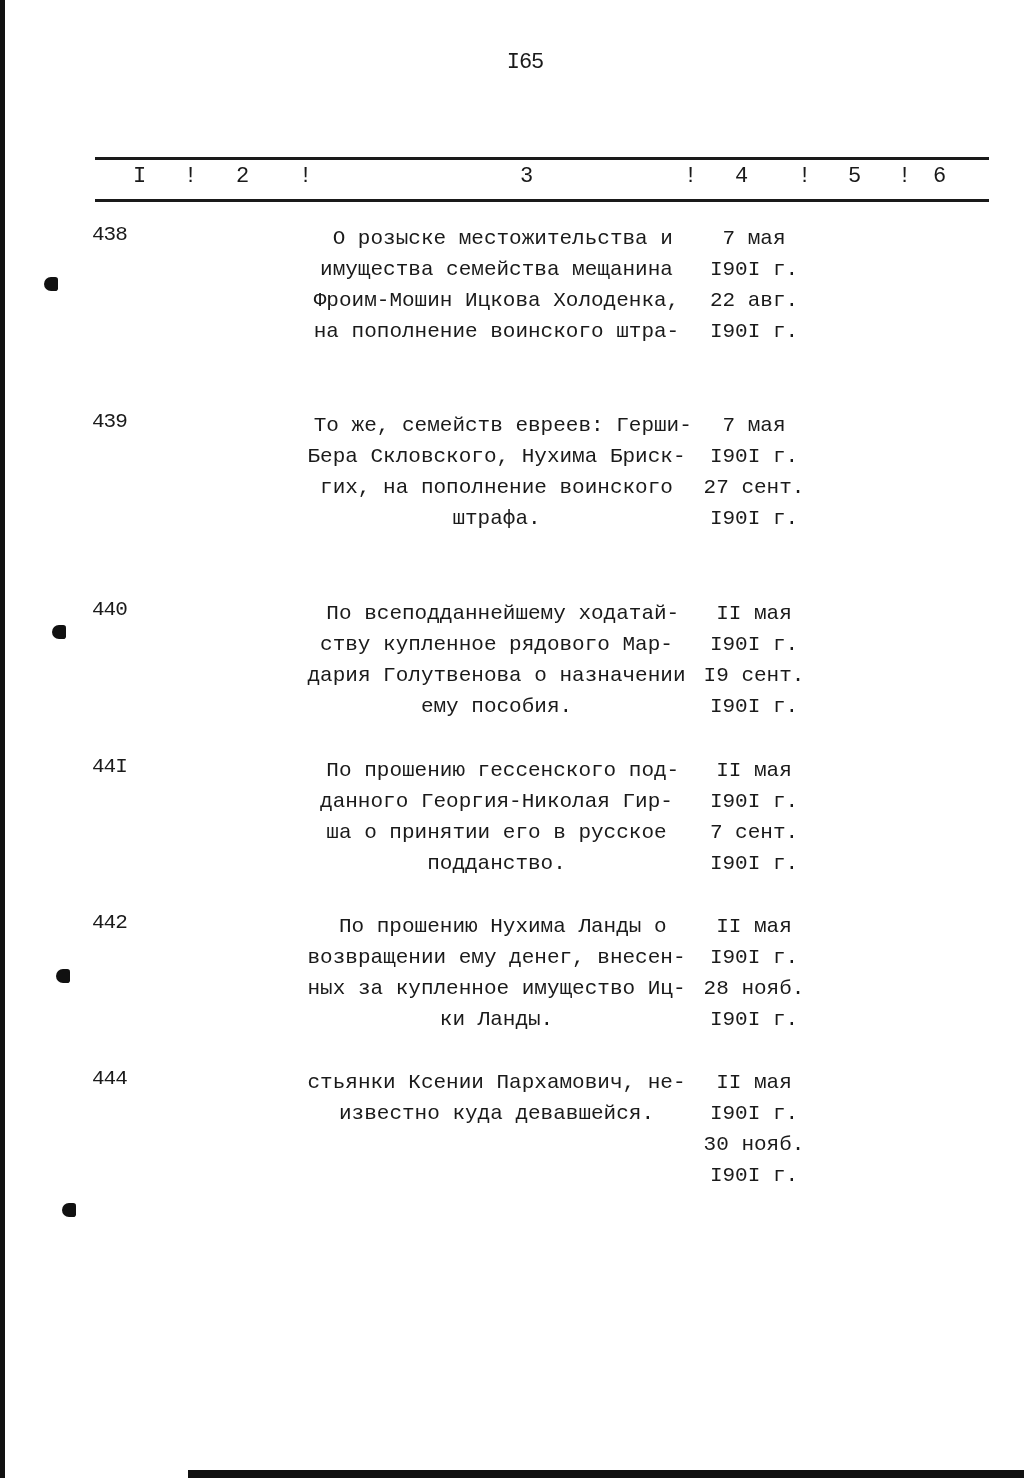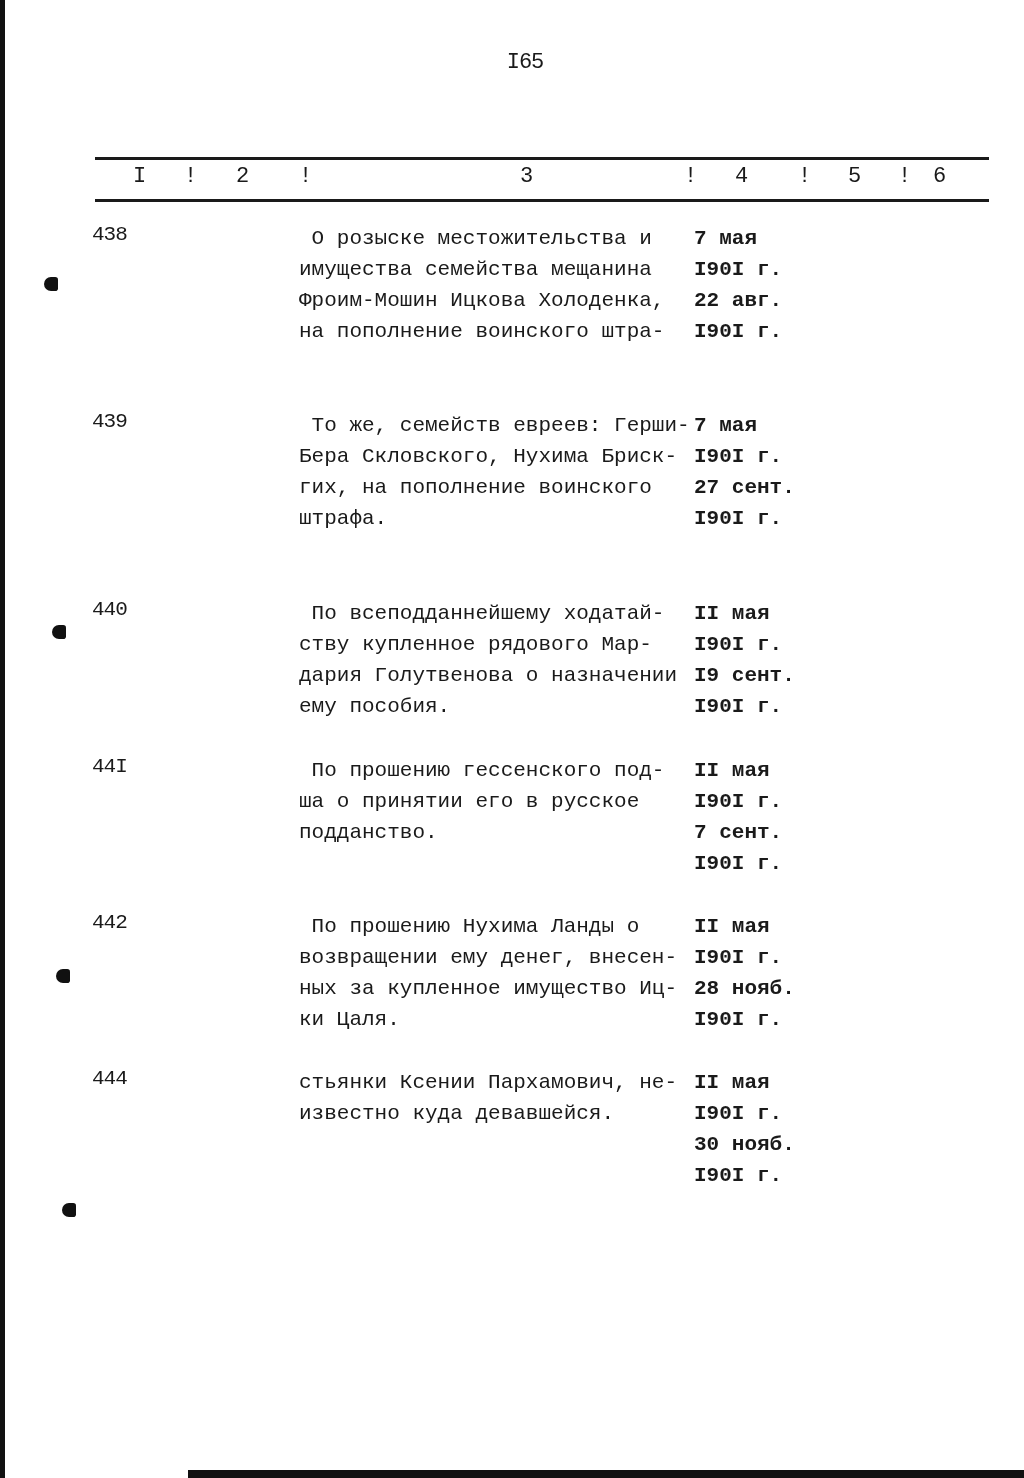--- a/index.html
+++ b/index.html
@@ -27,22 +27,22 @@
   .rule.top { top: 157px; }
   .rule.bottom { top: 199px; }
   .header-row {
     position: absolute; top: 164px; left: 95px; width: 894px; height: 28px;
     font-size: 22px;
   }
   .header-row span { position: absolute; top: 0; }
   .entry { position: absolute; left: 0; width: 1024px; font-size: 21px; }
   .entry .num { position: absolute; left: 92px; top: 0; letter-spacing: -1px; }
   .entry .desc { position: absolute; left: 299px; top: 0; width: 395px; }
-  .entry .dates { position: absolute; left: 694px; top: 0; width: 120px; font-weight: bold; }
-  .line { height: 31px; line-height: 31px; white-space: pre; }
+  .entry .dates { position: absolute; left: 694px; top: 0; width: 120px; }
+  .line { height: 31px; line-height: 31px; white-space: pre; text-align: center; }
   .hole {
     position: absolute; width: 14px; height: 14px; background: #111;
     border-radius: 50% 20% 20% 50%;
   }
 </style>
 </head>
 <body>
 
 <div class="left-edge"></div>
 <div class="bottom-edge"></div>
@@ -115,38 +115,39 @@
     <div class="line">I90I г.</div>
     <div class="line">I9 сент.</div>
     <div class="line">I90I г.</div>
   </div>
 </div>
 
 <div class="entry" style="top:755px">
   <div class="num">44I</div>
   <div class="desc">
     <div class="line"> По прошению гессенского под-</div>
+    <div class="line">данного Георгия-Николая Гир-</div>
     <div class="line">ша о принятии его в русское</div>
     <div class="line">подданство.</div>
   </div>
   <div class="dates">
     <div class="line">II мая</div>
     <div class="line">I90I г.</div>
     <div class="line">7 сент.</div>
     <div class="line">I90I г.</div>
   </div>
 </div>
 
 <div class="entry" style="top:911px">
   <div class="num">442</div>
   <div class="desc">
     <div class="line"> По прошению Нухима Ланды о</div>
     <div class="line">возвращении ему денег, внесен-</div>
     <div class="line">ных за купленное имущество Иц-</div>
-    <div class="line">ки Цаля.</div>
+    <div class="line">ки Ланды.</div>
   </div>
   <div class="dates">
     <div class="line">II мая</div>
     <div class="line">I90I г.</div>
     <div class="line">28 нояб.</div>
     <div class="line">I90I г.</div>
   </div>
 </div>
 
 <div class="entry" style="top:1067px">

